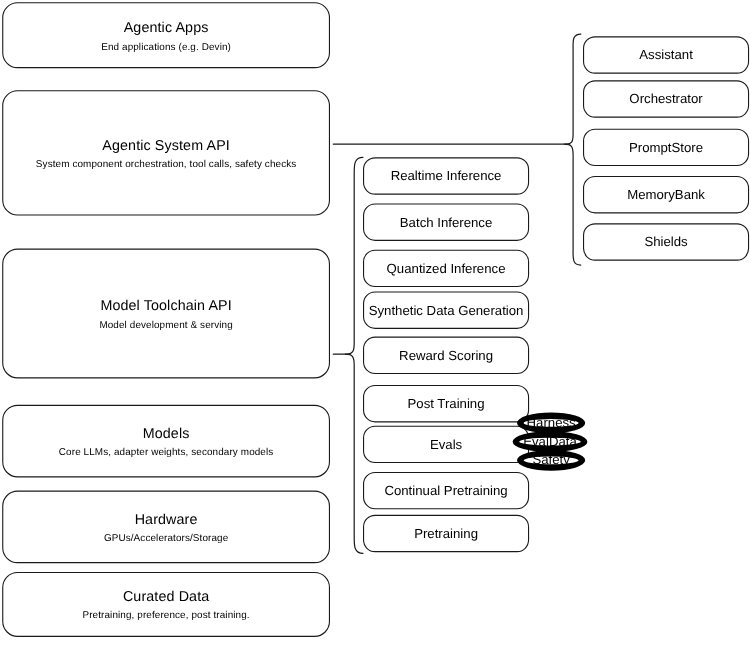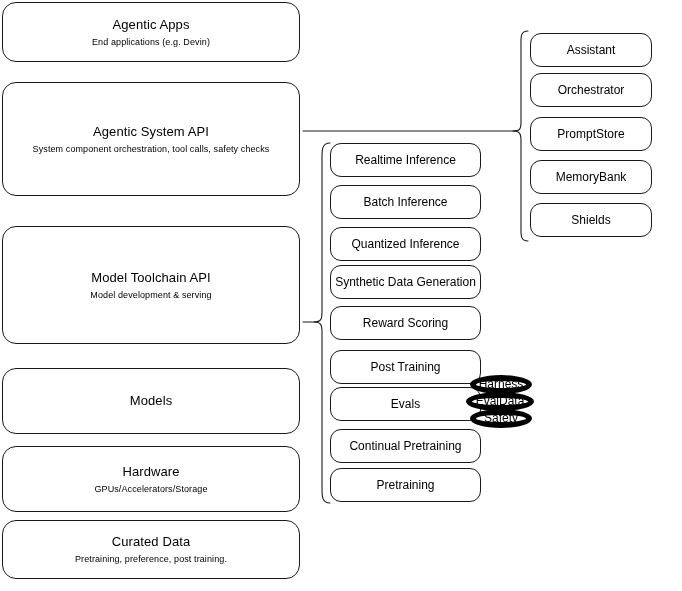--- a/index.html
+++ b/index.html
@@ -61,21 +61,21 @@
     border-radius: 11px;
     font-size: 12px;
     line-height: 14px;
   }
   .chip-mid {
     left: 330px;
     width: 151px;
   }
   .chip-right {
     left: 530px;
-    width: 122px;
+    width: 151px;
   }
 
   
   .pill {
     position: absolute;
     box-sizing: border-box;
     border: 6px solid #000000;
     border-radius: 50%;
     background: #ffffff;
     display: flex;
@@ -142,20 +142,21 @@
     <div class="subtitle">System component orchestration, tool calls, safety checks</div>
   </div>
 
   <div class="box layer" style="top:226px; height:118px;">
     <div class="title">Model Toolchain API</div>
     <div class="subtitle">Model development &amp; serving</div>
   </div>
 
   <div class="box layer" style="top:368px; height:66px;">
     <div class="title">Models</div>
+    <div class="subtitle">Core LLMs, adapter weights, secondary models</div>
   </div>
 
   <div class="box layer" style="top:446px; height:66px;">
     <div class="title">Hardware</div>
     <div class="subtitle">GPUs/Accelerators/Storage</div>
   </div>
 
   <div class="box layer" style="top:504px; height:59px;margin-top:16px;">
     <div class="title">Curated Data</div>
     <div class="subtitle">Pretraining, preference, post training.</div>

